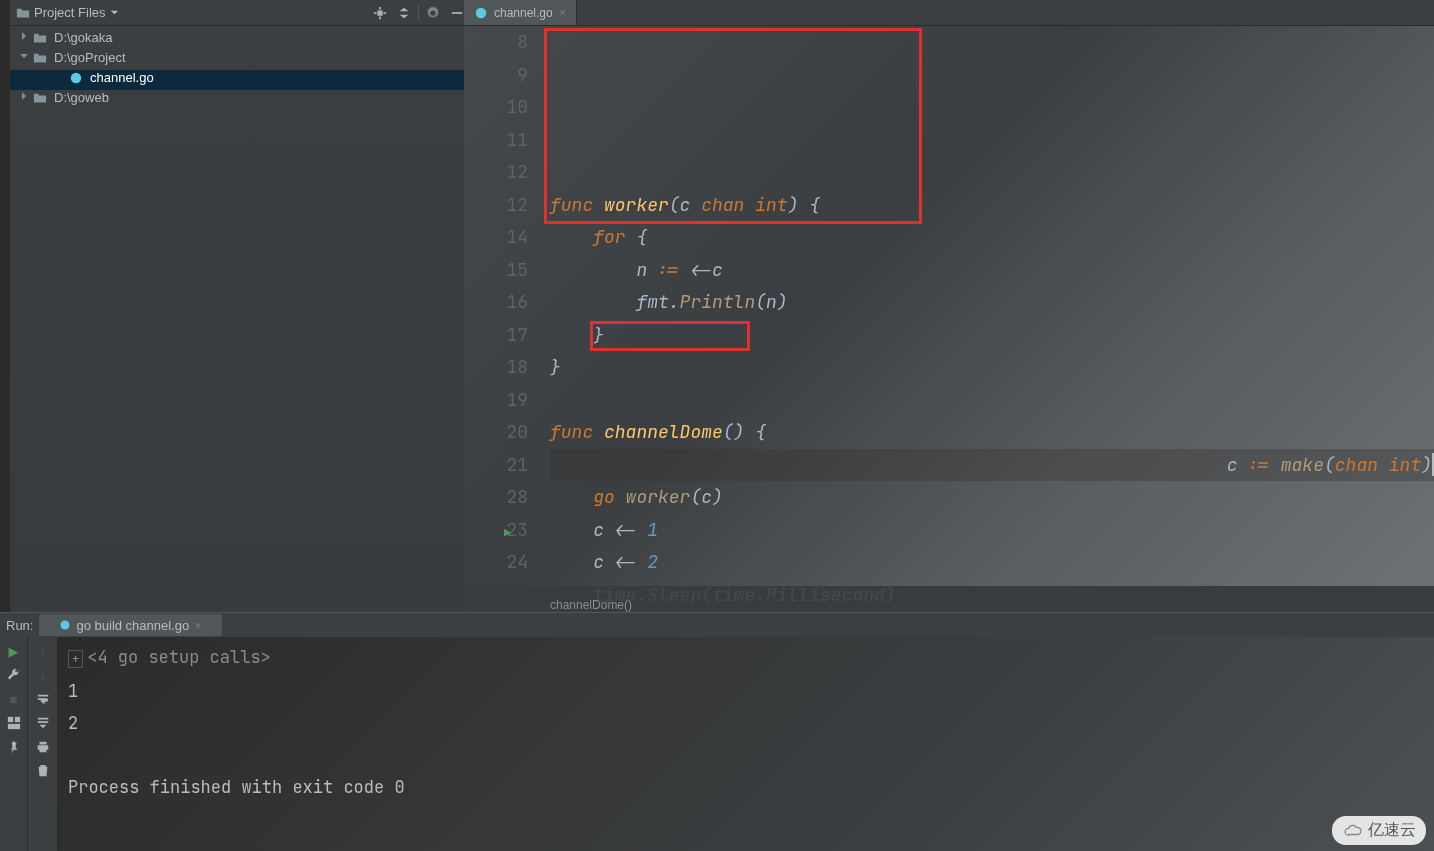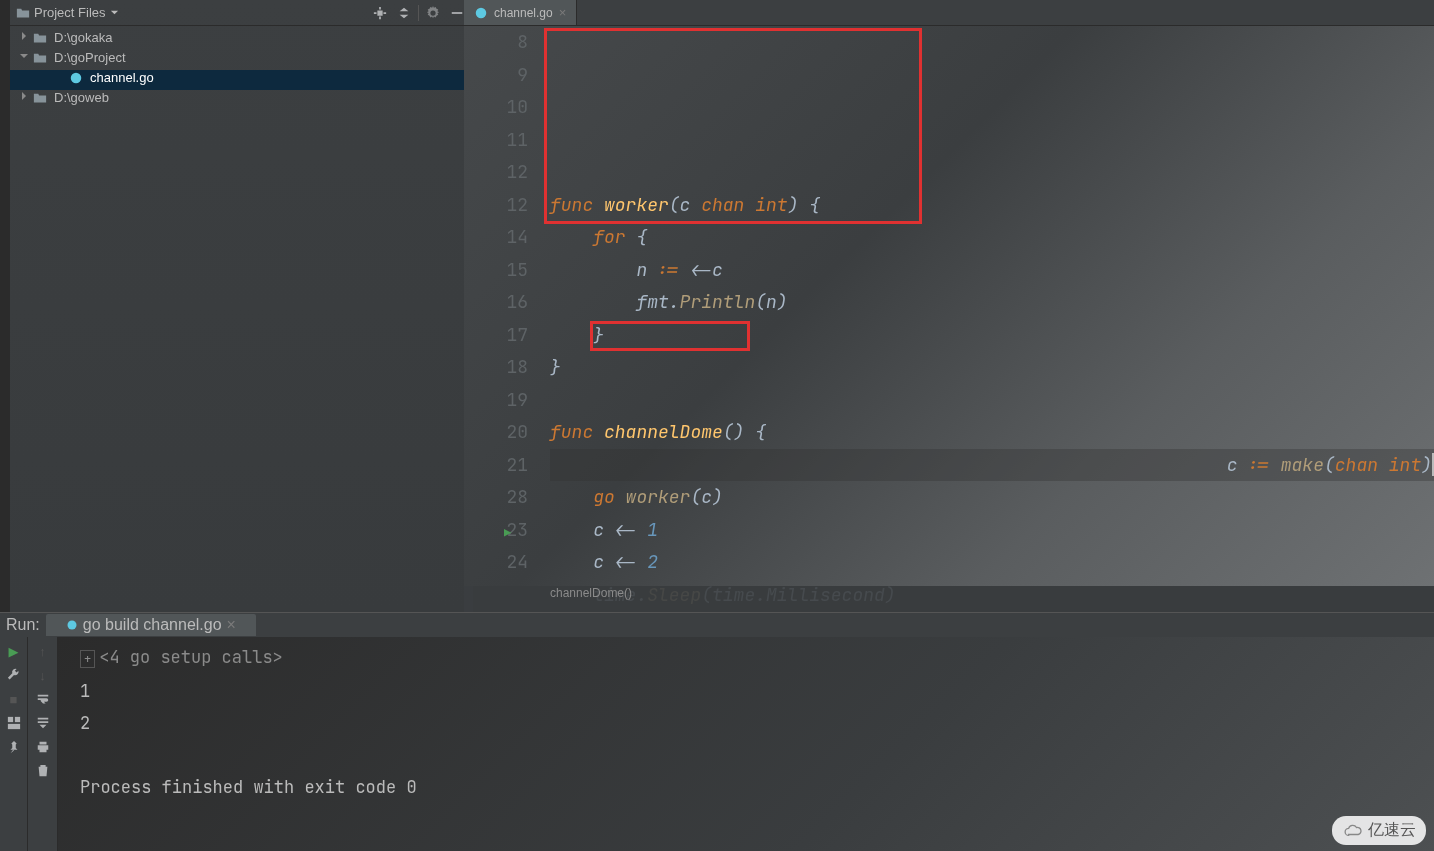--- a/index.html
+++ b/index.html
@@ -167,42 +167,42 @@
   position: absolute;
   left: 464px;
   top: 586px;
   right: 0;
   height: 26px;
   background: rgba(59,62,64,0.9);
   color: #8a8a8a;
   font-size: 12px;
   padding-left: 86px;
   display: flex;
-  align-items: flex-start;
+  align-items: flex-end;
 }
 
 
 .run-panel {
   position: absolute;
   left: 0;
   right: 0;
   top: 612px;
   bottom: 0;
   background: #2b2b2b;
   border-top: 1px solid #555;
 }
 .run-header {
   height: 24px;
   background: #3c3f41;
   display: flex;
   align-items: center;
   gap: 6px;
   padding: 0 6px;
   color: #bbbbbb;
-  font-size: 16px;
+  font-size: 13px;
 }
 .run-tab {
   background: #515658;
   height: 22px;
   display: flex;
   align-items: center;
   gap: 5px;
   padding: 0 20px;
   border-radius: 2px 2px 0 0;
 }
@@ -240,21 +240,21 @@
   width: 20px; height: 20px;
   display: flex; align-items: center; justify-content: center;
   color: #afb1b3; cursor: pointer;
 }
 .run-side .ico.play { color: #499c54; }
 .run-console {
   flex: 1;
   font-family: "JetBrains Mono","Consolas","Courier New",monospace;
   font-size: 17px;
   line-height: 32px;
-  padding: 4px 22px;
+  padding: 4px 10px;
   color: #bbbbbb;
   background: linear-gradient(135deg,#2b2b2b 0%,#3a3d3f 60%,#4d5052 100%);
 }
 .run-console .setup { color: #8a8a8a; }
 .run-console .fold { border: 1px solid #555; padding: 0 3px; font-size: 12px; margin-right: 4px; }
 
 
 .watermark {
   position: absolute;
   right: 8px;

